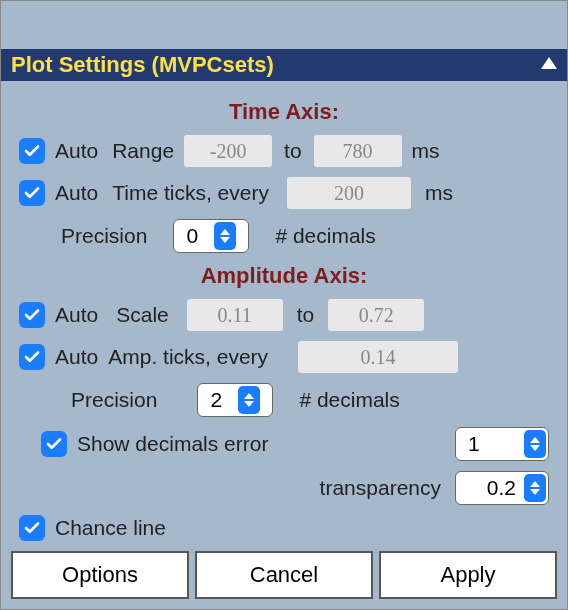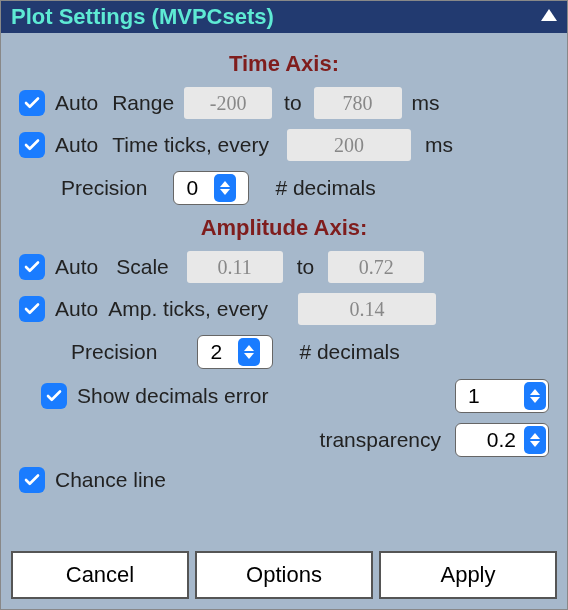--- a/index.html
+++ b/index.html
@@ -11,27 +11,28 @@
   }
   .panel {
     width: 568px;
     height: 610px;
     background: #a6b8cb;
     border: 1px solid #888;
     position: relative;
   }
   .titlebar {
     background: #223a70;
-    color: #5eead4;
+    color: #fde047;
     font-weight: bold;
     font-size: 22px;
     padding: 4px 10px;
     height: 32px;
     line-height: 24px;
     position: relative;
+    margin-top: 48px;
   }
   .titlebar .triangle {
     position: absolute;
     right: 10px;
     top: 8px;
     width: 0;
     height: 0;
     border-left: 8px solid transparent;
     border-right: 8px solid transparent;
     border-bottom: 12px solid #fff;
@@ -74,21 +75,21 @@
     height: 32px;
     font-size: 20px;
     text-align: center;
     color: #888;
     padding: 0 4px;
     font-family: Liberation Serif, serif;
   }
   .input-text.w80 { width: 88px; }
   .input-text.w110 { width: 124px; }
   .input-text.w90 { width: 96px; }
-  .input-text.w150 { width: 138px; }
+  .input-text.w150 { width: 160px; }
   .select-wrap {
     display: flex;
     align-items: center;
     background: #fff;
     border: 1.5px solid #666;
     border-radius: 6px;
     height: 34px;
     padding: 0 2px 0 12px;
     cursor: pointer;
   }
@@ -260,17 +261,17 @@
         <svg viewBox="0 0 24 24">
             <path d="M4 12l5 5L20 6" stroke="#fff" stroke-width="3.5" fill="none" stroke-linecap="round" stroke-linejoin="round"></path>
           </svg>
       </div>
       <span class="label">Chance line</span>
     </div>
 
   </div>
 
   <div class="buttons">
+    <div class="btn">Options</div>
     <div class="btn">Cancel</div>
-    <div class="btn">Options</div>
     <div class="btn">Apply</div>
   </div>
 </div>
 
 </body></html>

